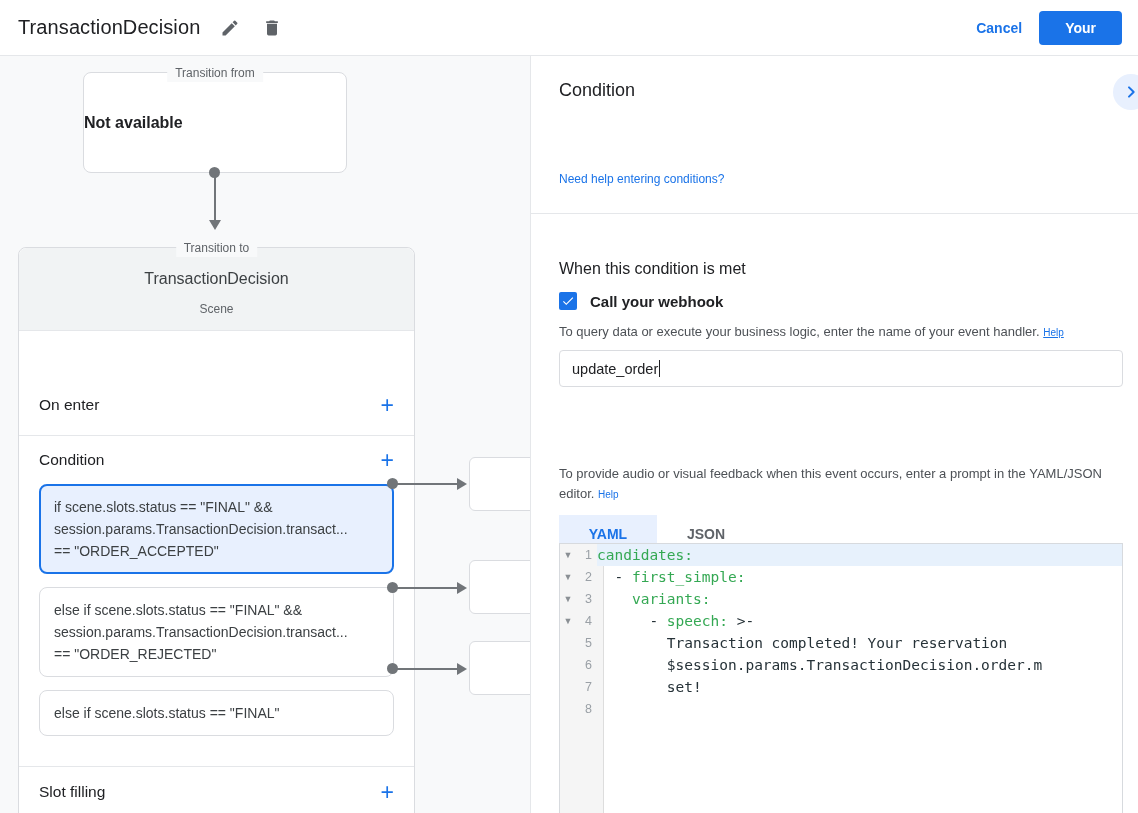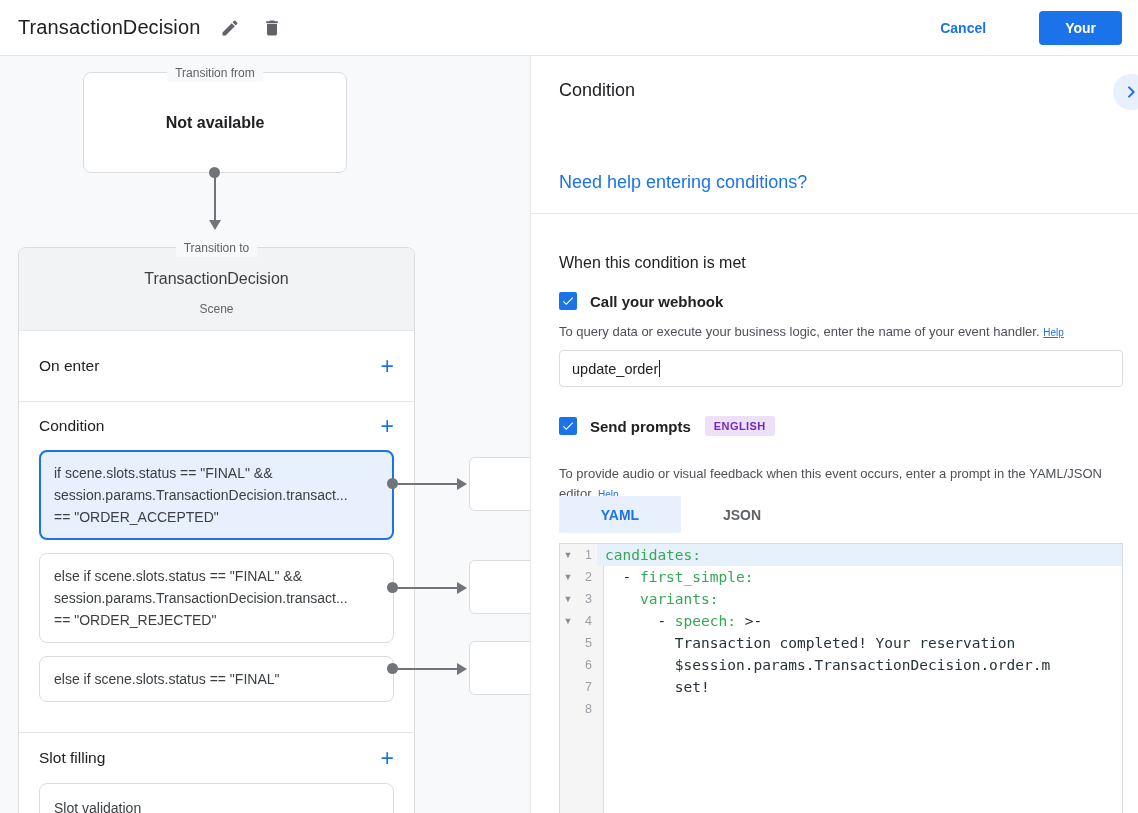--- a/index.html
+++ b/index.html
@@ -12,43 +12,43 @@
   html,body{width:1138px;height:813px;overflow:hidden;}
   body{font-family:"Liberation Sans", sans-serif; background:#fff; position:relative; color:var(--text1);}
 
   
   .header{position:absolute;left:0;top:0;width:1138px;height:56px;background:#fff;
     border-bottom:1px solid var(--divider);display:flex;align-items:center;padding:0 16px 0 18px;z-index:5;}
   .page-title{font-size:20px;font-weight:400;color:var(--text1);letter-spacing:.1px;}
   .icon-btn{border:none;background:none;cursor:pointer;margin-left:18px;display:flex;align-items:center;justify-content:center;width:24px;height:24px;}
   .icon-btn svg{fill:#5f6368;}
   .header-spacer{flex:1;}
-  .btn-text{border:none;background:none;color:var(--accent);font-size:14px;font-weight:700;cursor:pointer;margin-right:53px;font-family:inherit;}
+  .btn-text{border:none;background:none;color:var(--accent);font-size:14px;font-weight:700;cursor:pointer;margin-right:17px;font-family:inherit;}
   .btn-primary{border:none;background:var(--accent);color:#fff;font-size:14px;font-weight:700;border-radius:4px;
     padding:9px 26px;cursor:pointer;font-family:inherit;}
 
   
   .diagram{position:absolute;left:0;top:56px;width:531px;height:757px;background:var(--canvas);z-index:1;}
   .legend{position:absolute;top:-9px;left:50%;transform:translateX(-50%);font-size:12px;color:var(--text2);
     background:var(--canvas);padding:0 8px;white-space:nowrap;line-height:18px;}
   .tf-box{position:absolute;left:83px;top:16px;width:264px;height:101px;background:#fff;border:1px solid var(--border);
-    border-radius:8px;display:flex;align-items:center;justify-content:center;}
+    border-radius:8px;display:flex;align-items:center;justify-content:flex-start;}
   .tf-content{font-size:16px;color:var(--text1);font-weight:bold;}
   .v-dot{position:absolute;left:209px;top:111px;width:11px;height:11px;border-radius:50%;background:var(--connector);}
   .v-line{position:absolute;left:214px;top:117px;width:2px;height:48px;background:var(--connector);}
   .v-arrow{position:absolute;left:209px;top:164px;width:0;height:0;border-left:6px solid transparent;
     border-right:6px solid transparent;border-top:10px solid var(--connector);}
 
   .tt-card{position:absolute;left:18px;top:191px;width:397px;height:640px;background:#fff;border:1px solid var(--border);border-radius:8px;}
   .tt-header{height:83px;background:var(--cardhead);border-bottom:1px solid var(--divider);border-radius:8px 8px 0 0;
     display:flex;flex-direction:column;align-items:center;justify-content:center;padding-top:8px;}
   .tt-title{font-size:16px;color:#3c4043;}
   .tt-sub{font-size:12px;color:var(--text2);margin-top:14px;}
   .card-row{display:flex;align-items:center;justify-content:space-between;padding:0 20px;}
-  .row-on-enter{height:71px;border-bottom:1px solid var(--divider);}
+  .row-on-enter{height:61px;border-bottom:1px solid var(--divider);margin-top:44px;}
   .section-label{height:48px;display:flex;align-items:center;justify-content:space-between;padding:0 20px;}
   .section-label.slot{height:50px;}
   .row-label{font-size:15.5px;color:var(--text1);}
   .plus{color:var(--accent);font-size:23px;font-weight:400;line-height:20px;cursor:pointer;border:none;background:none;font-family:inherit;}
   .section-condition{border-bottom:1px solid var(--divider);padding-bottom:17px;}
   .cond-card{margin:0 20px 13px;border:1px solid var(--border);border-radius:8px;background:#fff;
     padding:11px 14px;font-size:14px;color:#3c4043;line-height:22px;cursor:pointer;}
   .cond-card.selected{border:2px solid var(--accent);background:var(--accent-light);padding:10px 13px;}
   .slot-card{margin:0 20px;border:1px solid var(--border);border-radius:8px;background:#fff;height:50px;
     display:flex;align-items:center;padding:0 14px;font-size:14px;color:#3c4043;cursor:pointer;}
@@ -61,49 +61,49 @@
   
   .panel{position:absolute;left:530px;top:56px;width:608px;height:757px;background:#fff;border-left:1px solid var(--divider);z-index:3;overflow:hidden;}
   .p-abs{position:absolute;}
   .panel-heading{left:28px;top:24px;font-size:18px;color:var(--text1);}
   .chevron-btn{left:582px;top:18px;width:36px;height:36px;border-radius:50%;background:var(--accent-light);
     border:none;cursor:pointer;display:flex;align-items:center;justify-content:center;}
   .if-row{left:28px;top:71px;width:564px;height:37px;border:1px solid var(--border);border-radius:4px;display:flex;align-items:stretch;overflow:hidden;}
   .if-label{width:32px;background:#f8f9fa;border-right:1px solid var(--border);display:flex;align-items:center;justify-content:center;
     font-size:14px;color:var(--text2);}
   .if-expr{flex:1;display:flex;align-items:center;padding:0 12px;font-size:14.5px;color:var(--text1);white-space:nowrap;overflow:hidden;}
-  .link{color:var(--accent);font-size:18px;text-decoration:none;cursor:pointer;}
+  .link{color:var(--accent);font-size:12px;text-decoration:none;cursor:pointer;}
   .link.u{text-decoration:underline;}
   .help1{left:28px;top:116px;}
   .h-divider{left:0;top:157px;width:608px;height:1px;background:var(--divider);}
-  .h2{left:28px;top:198px;font-size:16px;color:var(--text1);}
+  .h2{left:28px;top:204px;font-size:16px;color:var(--text1);}
   .cb-row{display:flex;align-items:center;left:28px;}
   .cb-row1{top:236px;} .cb-row2{top:360px;}
   .checkbox{width:18px;height:18px;border-radius:2px;background:var(--accent);display:flex;align-items:center;justify-content:center;cursor:pointer;flex:none;}
   .cb-label{margin-left:13px;font-size:15px;font-weight:700;color:var(--text1);}
   .badge{margin-left:14px;background:var(--badge-bg);color:var(--badge-text);font-size:11px;font-weight:700;
     letter-spacing:.4px;padding:4px 9px;border-radius:3px;}
   .desc{left:28px;font-size:13px;color:#4d5156;line-height:1.55;width:564px;}
   .desc1{top:266px;} .desc2{top:408px;}
   .desc .link{font-size:10px;}
   .text-input{left:28px;top:294px;width:564px;height:37px;border:1px solid var(--border);border-radius:4px;
     display:flex;align-items:center;padding:0 12px;font-size:14.5px;color:var(--text1);cursor:text;background:#fff;}
   .caret{display:inline-block;width:0;height:17px;border-right:1.5px solid #202124;margin-left:1px;}
   .tabs{left:28px;top:440px;display:flex;}
-  .tab{width:122px;height:37px;display:flex;align-items:center;justify-content:center;font-size:14px;font-weight:700;
-    color:var(--text2);cursor:pointer;border:none;background:none;font-family:inherit;}
+  .tab{width:98px;height:37px;display:flex;align-items:center;justify-content:center;font-size:14px;font-weight:700;
+    color:var(--text2);cursor:pointer;border:none;background:none;font-family:inherit;margin-top:19px;}
   .tab.active{background:var(--accent-light);color:var(--accent);}
 
   
   .editor{left:28px;top:487px;width:564px;height:270px;border:1px solid #d7dade;border-bottom:none;background:#fff;overflow:hidden;}
   .editor::before{content:'';position:absolute;left:0;top:0;bottom:0;width:43px;background:var(--gutter);border-right:1px solid #ddd;}
   .ed-line{position:relative;display:flex;height:22px;line-height:22px;font-family:"DejaVu Sans Mono", monospace;font-size:14.5px;}
   .ed-fold{width:16px;flex:none;text-align:center;font-size:9px;color:#8a8f94;font-family:"Liberation Sans",sans-serif;cursor:pointer;}
   .ed-num{width:21px;flex:none;text-align:right;padding-right:5px;color:#9aa0a6;font-size:12.5px;font-family:"Liberation Sans",sans-serif;}
-  .ed-code{flex:1;padding-left:8px;white-space:pre;overflow:hidden;color:var(--code-text);}
+  .ed-code{flex:1;white-space:pre;overflow:hidden;color:var(--code-text);}
   .ed-line.active .ed-code{background:var(--active-line);}
   .tok-key{color:var(--code-key);}
   .tok-plain{color:var(--code-text);}
 </style>
 </head>
 <body>
 
 <div class="header">
   <span class="page-title">TransactionDecision</span>
   <button class="icon-btn" title="">
@@ -217,29 +217,20 @@
   </div>
   <p class="p-abs desc desc1">
     <span>To query data or execute your business logic, enter the name of your event handler.</span>
     <a class="link u">Help</a>
   </p>
   <div class="p-abs text-input">
     <span>update_order</span>
       <span class="caret"></span>
   </div>
 
-  <div class="p-abs cb-row cb-row2">
-    <span class="checkbox">
-      <svg width="14" height="14" viewBox="0 0 24 24" fill="#fff">
-          <path d="M9 16.17L4.83 12l-1.42 1.41L9 19 21 7l-1.41-1.41z"></path>
-        </svg>
-    </span>
-    <span class="cb-label">Send prompts</span>
-    <span class="badge">ENGLISH</span>
-  </div>
   <p class="p-abs desc desc2">
     <span>To provide audio or visual feedback when this event occurs, enter a prompt in the YAML/JSON editor.</span>
     <a class="link">Help</a>
   </p>
 
   <div class="p-abs tabs">
     <button class="tab active">YAML</button>
     <button class="tab">JSON</button>
   </div>
 

